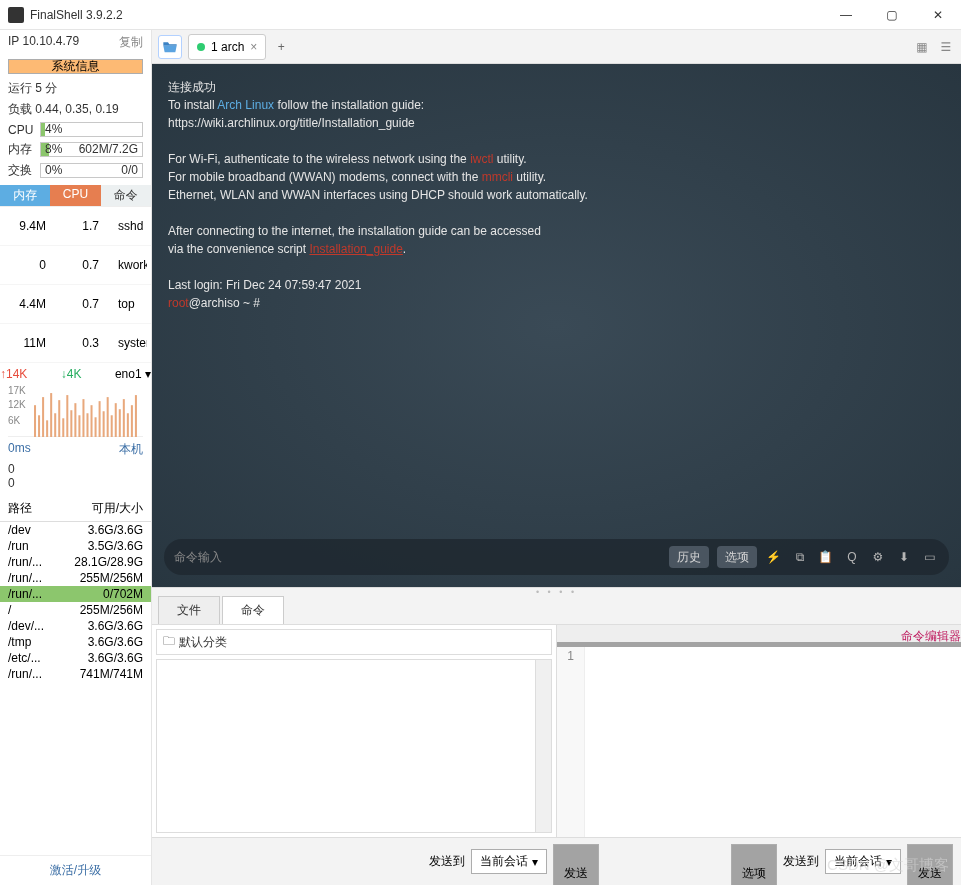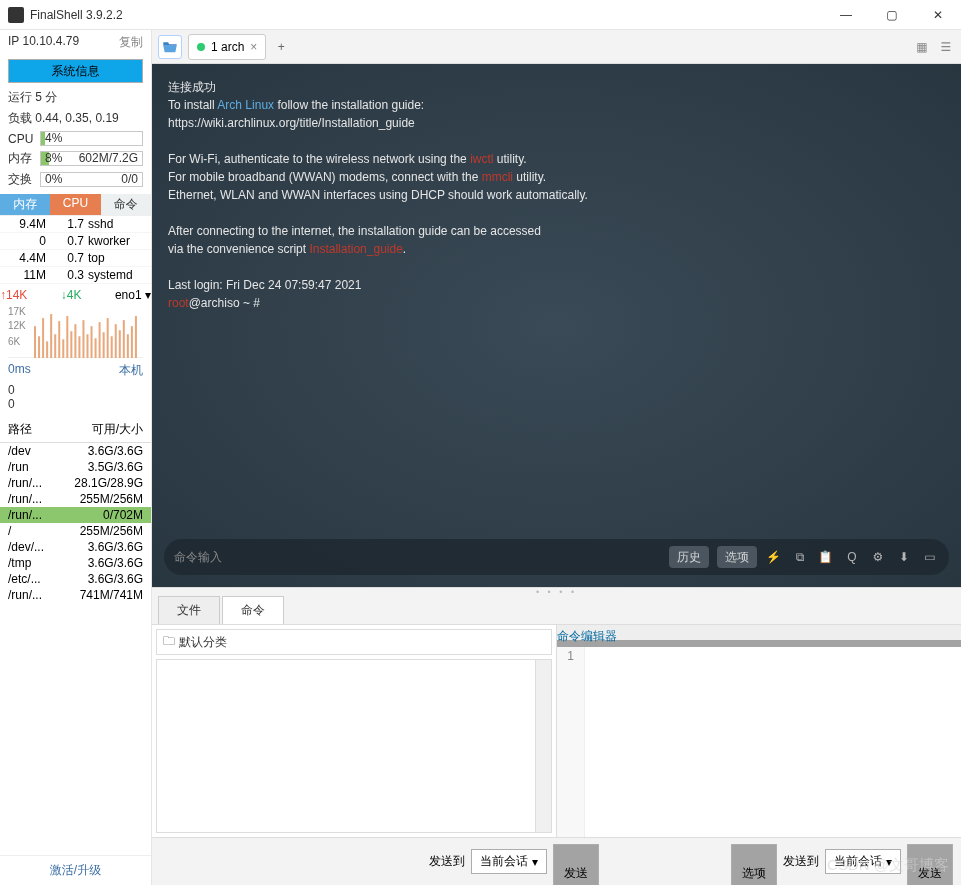--- a/index.html
+++ b/index.html
@@ -7,35 +7,35 @@
 .titlebar{height:30px;display:flex;align-items:center;background:#fff;border-bottom:1px solid #e5e5e5;}
 .titlebar .icon{width:16px;height:16px;margin:0 6px 0 8px;background:#333;border-radius:2px;display:inline-block;}
 .titlebar .title{flex:1;color:#333;}
 .titlebar .wbtn{width:46px;height:30px;display:flex;align-items:center;justify-content:center;color:#333;}
 .main{flex:1;display:flex;min-height:0;}
 .sidebar{width:152px;background:#fff;border-right:1px solid #e5e5e5;display:flex;flex-direction:column;font-size:12px;}
 .sidebar .syncrow{display:flex;align-items:center;padding:6px 8px;gap:4px;}
 .sidebar .dot{width:8px;height:8px;border-radius:50%;background:#bbb;}
 .sidebar .iprow{display:flex;justify-content:space-between;padding:4px 8px;color:#333;}
 .sidebar .iprow .copy{color:#888;}
-.sidebar .sysbtn{margin:4px 8px;border:1px solid #adadad;background:#0ea5e9;height:24px;display:flex;align-items:center;justify-content:center;}
+.sidebar .sysbtn{margin:4px 8px;border:1px solid #adadad;background:#fdba74;height:15px;display:flex;align-items:center;justify-content:center;}
 .sidebar .stat{padding:2px 8px;color:#333;}
 .sidebar .barrow{display:flex;align-items:center;padding:2px 8px;gap:4px;}
 .sidebar .barrow .lbl{width:28px;color:#333;}
 .sidebar .bar{flex:1;height:15px;border:1px solid #c8c8c8;background:#fff;position:relative;}
 .sidebar .bar .fill{position:absolute;left:0;top:0;bottom:0;background:#8cc66d;}
 .sidebar .bar .txt{position:absolute;left:4px;top:0;line-height:13px;color:#333;}
 .sidebar .bar .txt2{position:absolute;right:4px;top:0;line-height:13px;color:#333;}
 .sidebar .tabs{display:flex;margin-top:4px;}
 .sidebar .tabs div{flex:1;text-align:center;padding:2px 0;}
 .sidebar .tabs .m{background:#5dade2;color:#fff;}
 .sidebar .tabs .c{background:#e67e50;color:#fff;}
 .sidebar .tabs .cmd{background:#ecf0f1;color:#333;}
 .proc{border-top:1px solid #eee;}
-.proc .row{display:flex;padding:1px 4px;border-bottom:1px solid #f5f5f5;}
+.proc .row{display:flex;padding:12px 4px;border-bottom:1px solid #f5f5f5;gap:15px;}
 .proc .row span:nth-child(1){width:42px;text-align:right;}
 .proc .row span:nth-child(2){width:38px;text-align:right;}
 .proc .row span:nth-child(3){flex:1;padding-left:4px;overflow:hidden;}
 .netrow{display:flex;justify-content:space-between;padding:4px 0;align-items:center;}
 .up{color:#e74c3c;}
 .dn{color:#27ae60;}
 .chart{height:52px;margin:0 8px;position:relative;border-bottom:1px solid #eee;}
 .chart .yl{position:absolute;left:0;font-size:10px;color:#888;}
 .chart svg{position:absolute;left:24px;right:0;bottom:0;top:0;}
 .latrow{display:flex;justify-content:space-between;padding:4px 8px;color:#3b6ea5;}
@@ -55,37 +55,37 @@
 .toptabs .fold svg{width:16px;height:14px;}
 .toptabs .tab{height:26px;border:1px solid #ccc;border-radius:3px;background:#fff;display:flex;align-items:center;padding:0 8px;gap:6px;}
 .toptabs .tab .d{width:8px;height:8px;border-radius:50%;background:#2ecc71;}
 .toptabs .tab .x{color:#888;}
 .toptabs .add{width:18px;color:#666;text-align:center;}
 .toptabs .sp{flex:1;}
 .toptabs .vbtn{width:18px;height:18px;display:flex;align-items:center;justify-content:center;color:#888;}
 .term{flex:1;background:radial-gradient(ellipse at center,#3a4a56 0%,#283640 100%);color:#e5e5e5;font-family:Consolas,monospace;font-size:13px;padding:14px 16px;line-height:1.5;overflow:hidden;min-height:0;position:relative;}
 .term .cy{color:#5dade2;}
 .term .rd{color:#c0392b;}
-.term .rdu{color:#c0392b;margin-top:18px;}
+.term .rdu{color:#c0392b;text-decoration:underline;margin-top:18px;}
 .cmdbar{height:36px;background:rgba(30,40,48,0.85);margin:0 12px 12px;border-radius:18px;display:flex;align-items:center;padding:0 10px;gap:8px;position:absolute;left:0;right:0;bottom:0;}
 .cmdbar .inp{flex:1;color:#888;}
 .cmdbar .pill{background:#4a5560;border-radius:4px;padding:2px 8px;color:#d5d5d5;}
 .cmdbar .ico{width:18px;height:18px;display:flex;align-items:center;justify-content:center;color:#b5b5b5;}
 .cmdbar .bolt{color:#8cc66d;}
 .handle{height:8px;background:#f3f3f3;display:flex;align-items:center;justify-content:center;color:#bbb;letter-spacing:3px;font-size:9px;border-top:1px solid #ddd;}
 .bottabs{height:30px;background:#f3f3f3;border-bottom:1px solid #ddd;display:flex;align-items:flex-end;padding:0 6px;}
 .bottabs .bt{padding:5px 18px;border:1px solid #ccc;border-bottom:none;background:#eee;color:#333;margin-right:2px;}
 .bottabs .bt.active{background:#fff;}
 .botmain{flex:0 0 212px;display:flex;background:#fff;}
 .botleft{flex:1;display:flex;flex-direction:column;border-right:1px solid #ddd;}
 .botleft .hdr{height:26px;border:1px solid #ddd;margin:4px;display:flex;align-items:center;padding:0 6px;gap:4px;color:#333;background:#fff;}
 .botleft .body{flex:1;margin:0 4px 4px;border:1px solid #ddd;overflow:auto;position:relative;}
 .botleft .body::-webkit-scrollbar{width:16px;}
 .botright{flex:1;display:flex;flex-direction:column;}
-.botright .hdr{height:22px;background:#eee;border-bottom:7px solid #a3a3a3;text-align:left;line-height:22px;color:#0369a1;}
+.botright .hdr{height:22px;background:#eee;border-bottom:5px solid #a3a3a3;text-align:right;line-height:22px;color:#be185d;}
 .botright .body{flex:1;display:flex;}
 .botright .gut{width:28px;background:#f8f8f8;border-right:1px solid #eee;text-align:center;color:#888;padding-top:2px;}
 .botright .ed{flex:1;background:#fff;}
 .botbar{height:48px;background:#f3f3f3;border-top:1px solid #ddd;display:flex;align-items:center;padding:0 8px;gap:6px;}
 .botbar .sp{flex:1;}
 .botbar .btn{border:1px solid #adadad;background:#a3a3a3;padding:20px 10px;margin-top:24px;}
 .botbar .sel{border:1px solid #adadad;background:#fff;padding:3px 8px;display:flex;align-items:center;gap:4px;}
 .watermark{position:absolute;right:12px;bottom:10px;color:#d5d5d5;font-size:15px;opacity:.6;pointer-events:none;}
 .scrollhint{position:absolute;right:0;top:0;bottom:0;width:16px;background:#f0f0f0;border-left:1px solid #ddd;}
 </style>

